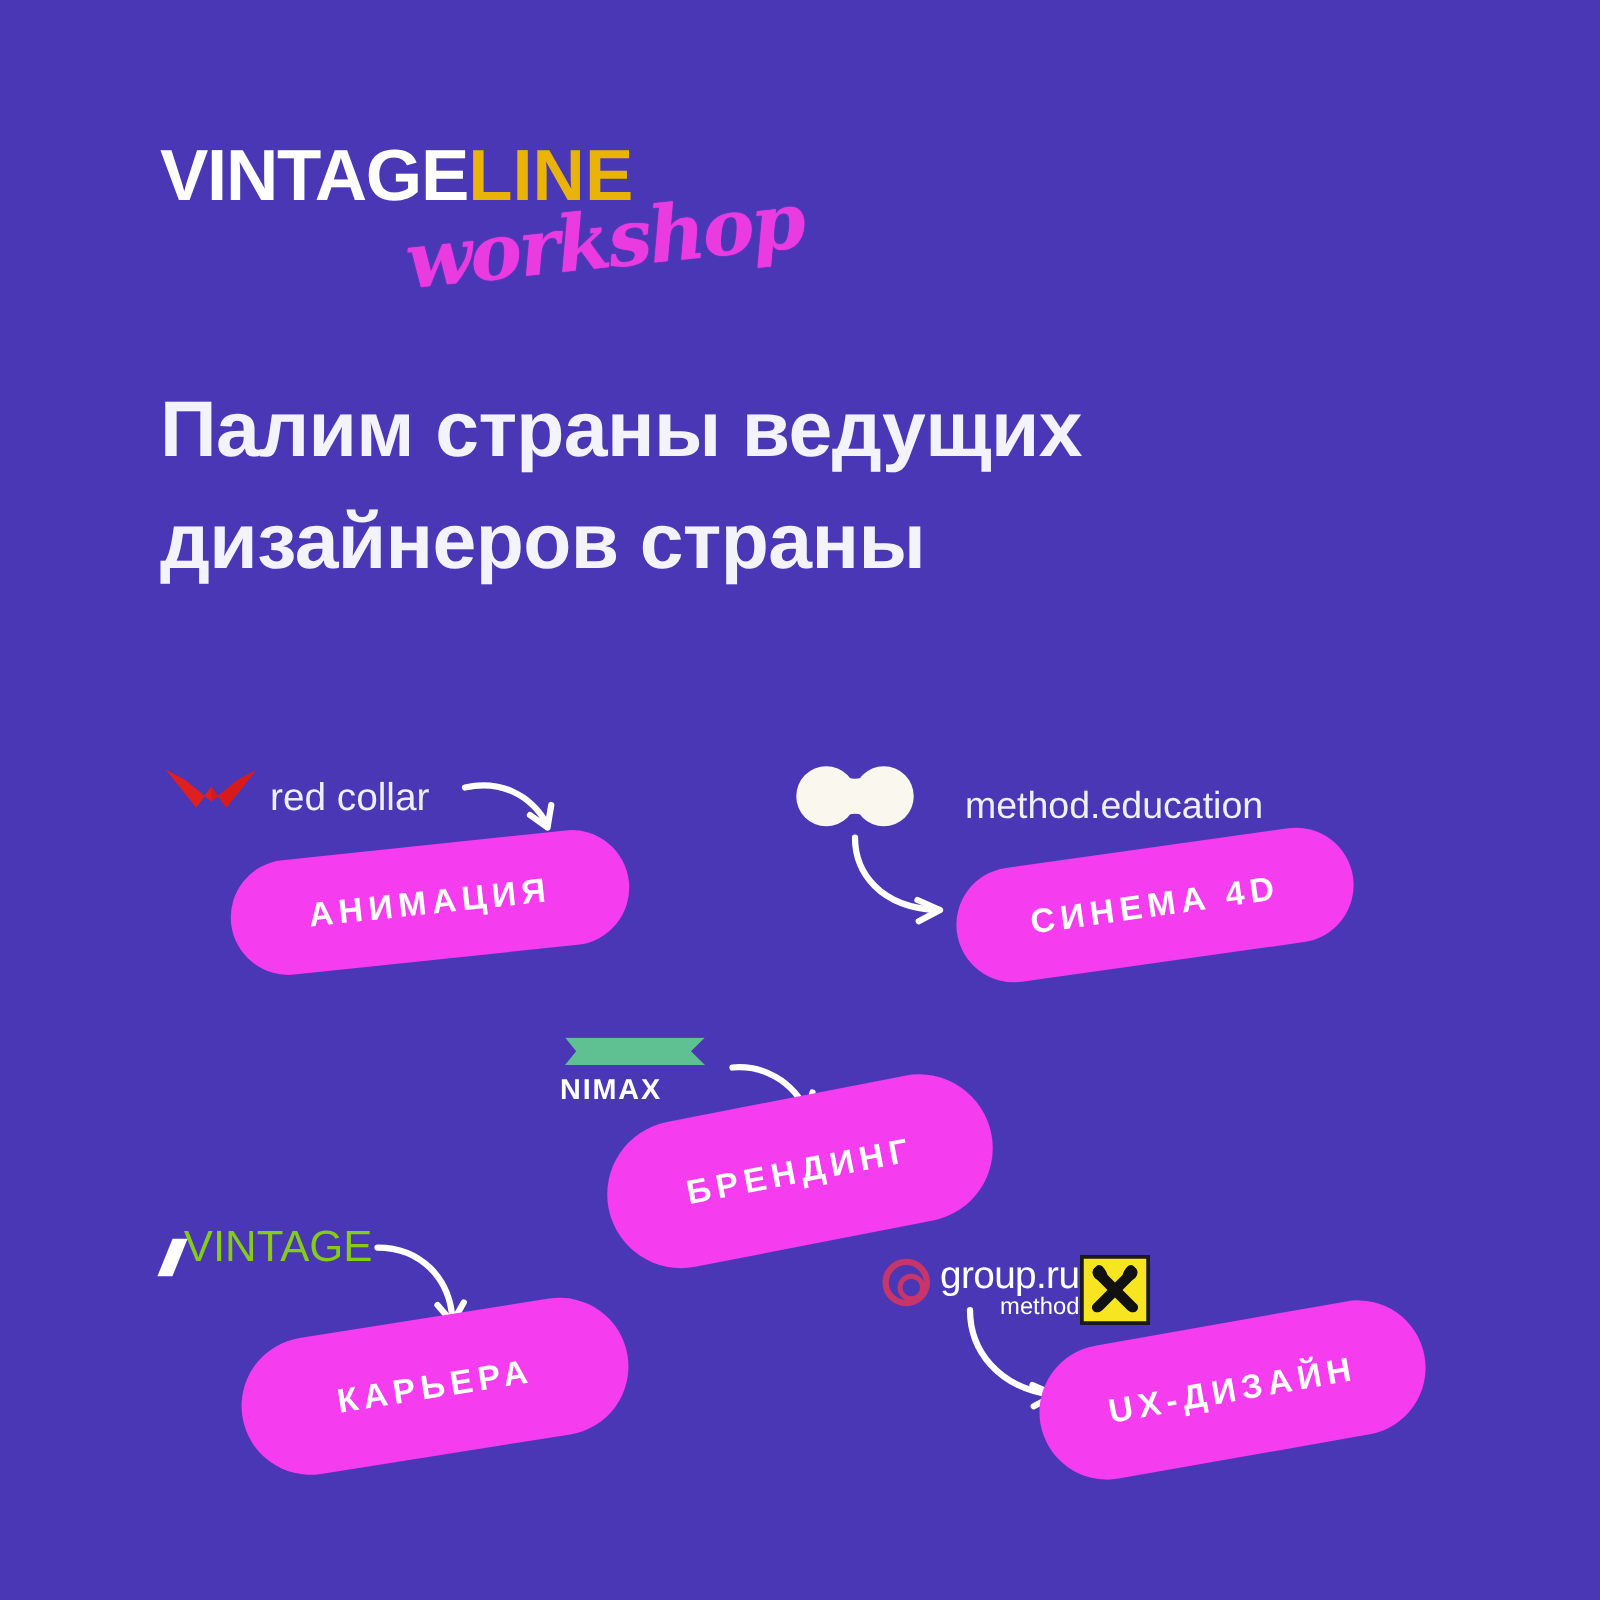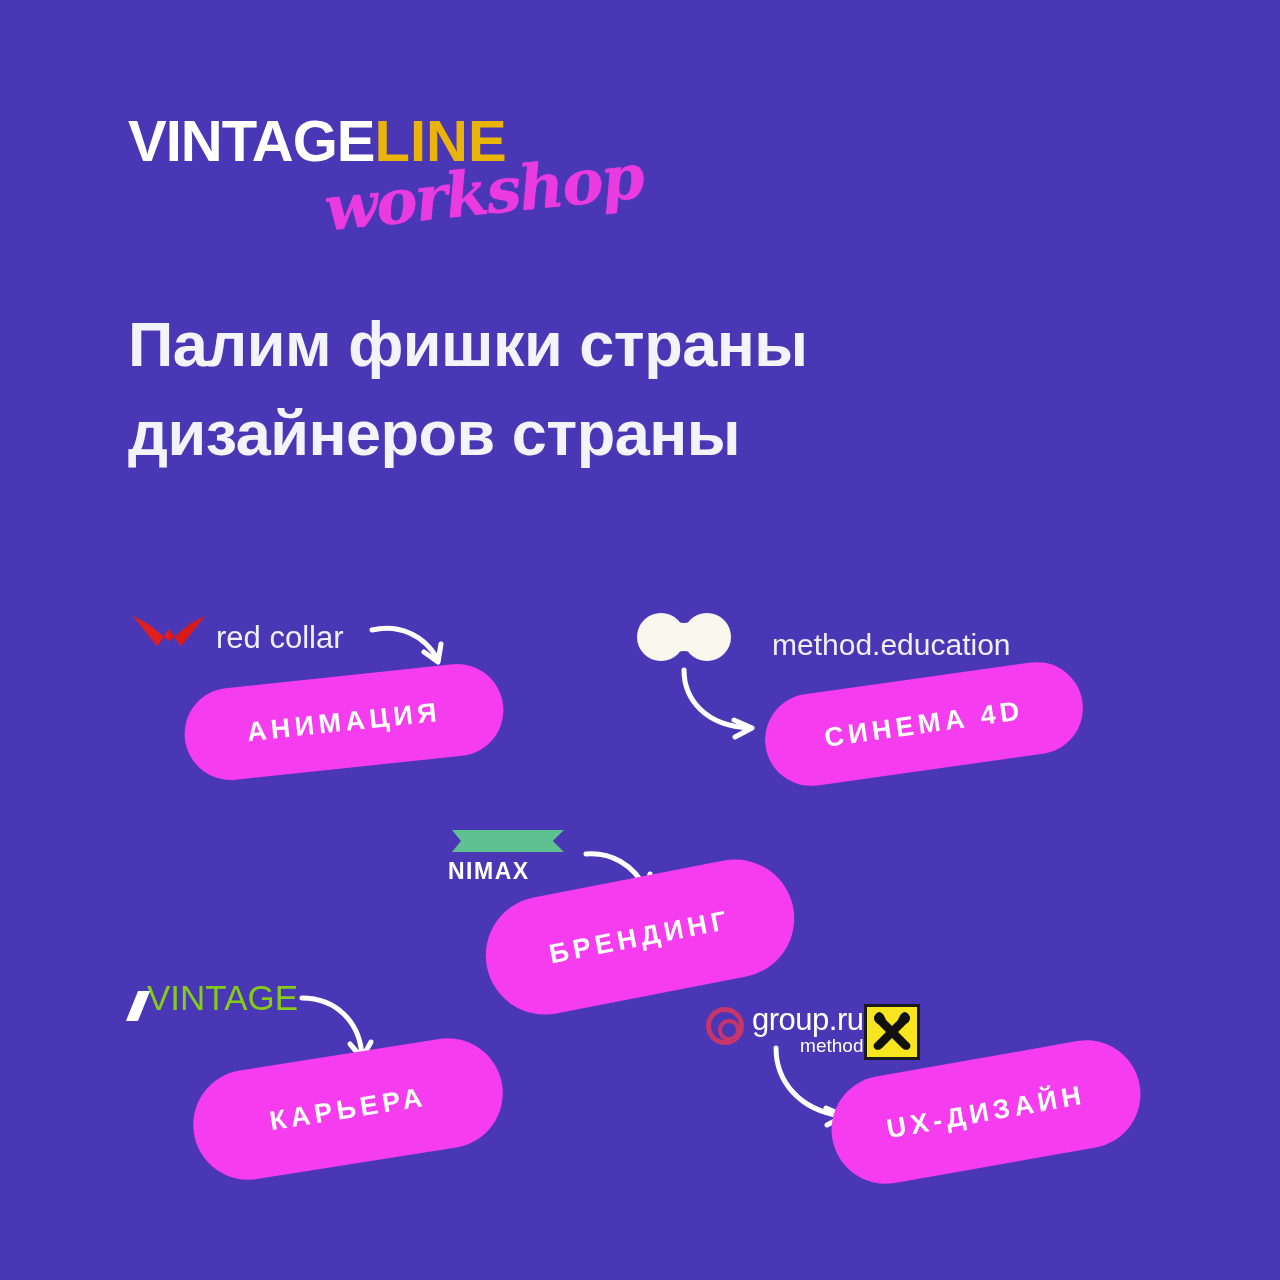--- a/index.html
+++ b/index.html
@@ -205,21 +205,21 @@
 <body>
 
 <div id="brand-logo">
   <div class="logo-wordmark">
     <span class="logo-bold">VINTAGE</span><span class="logo-thin">LINE</span>
   </div>
   <div class="logo-script">workshop</div>
 </div>
 
 <h1 id="page-headline">
-  <span class="hl-line">Палим фишки страны</span>
+  <span class="hl-line">Палим страны ведущих</span>
   <span class="hl-line">дизайнеров страны</span>
 </h1>
 
 <div class="client" id="client-red-collar">
   <span>
     <svg width="74" height="44" viewBox="0 0 74 44">
       <path d="M1 4 L25 34 L37 18 L49 34 L73 4 L58 12 L37 29 L16 12 Z" fill="#E02020"></path>
       <path d="M1 4 L25 34 L37 17 L37 29 L16 12 Z" fill="#E02020"></path>
       <path d="M73 4 L49 34 L37 17 L37 29 L58 12 Z" fill="#D91A1A"></path>
     </svg>

